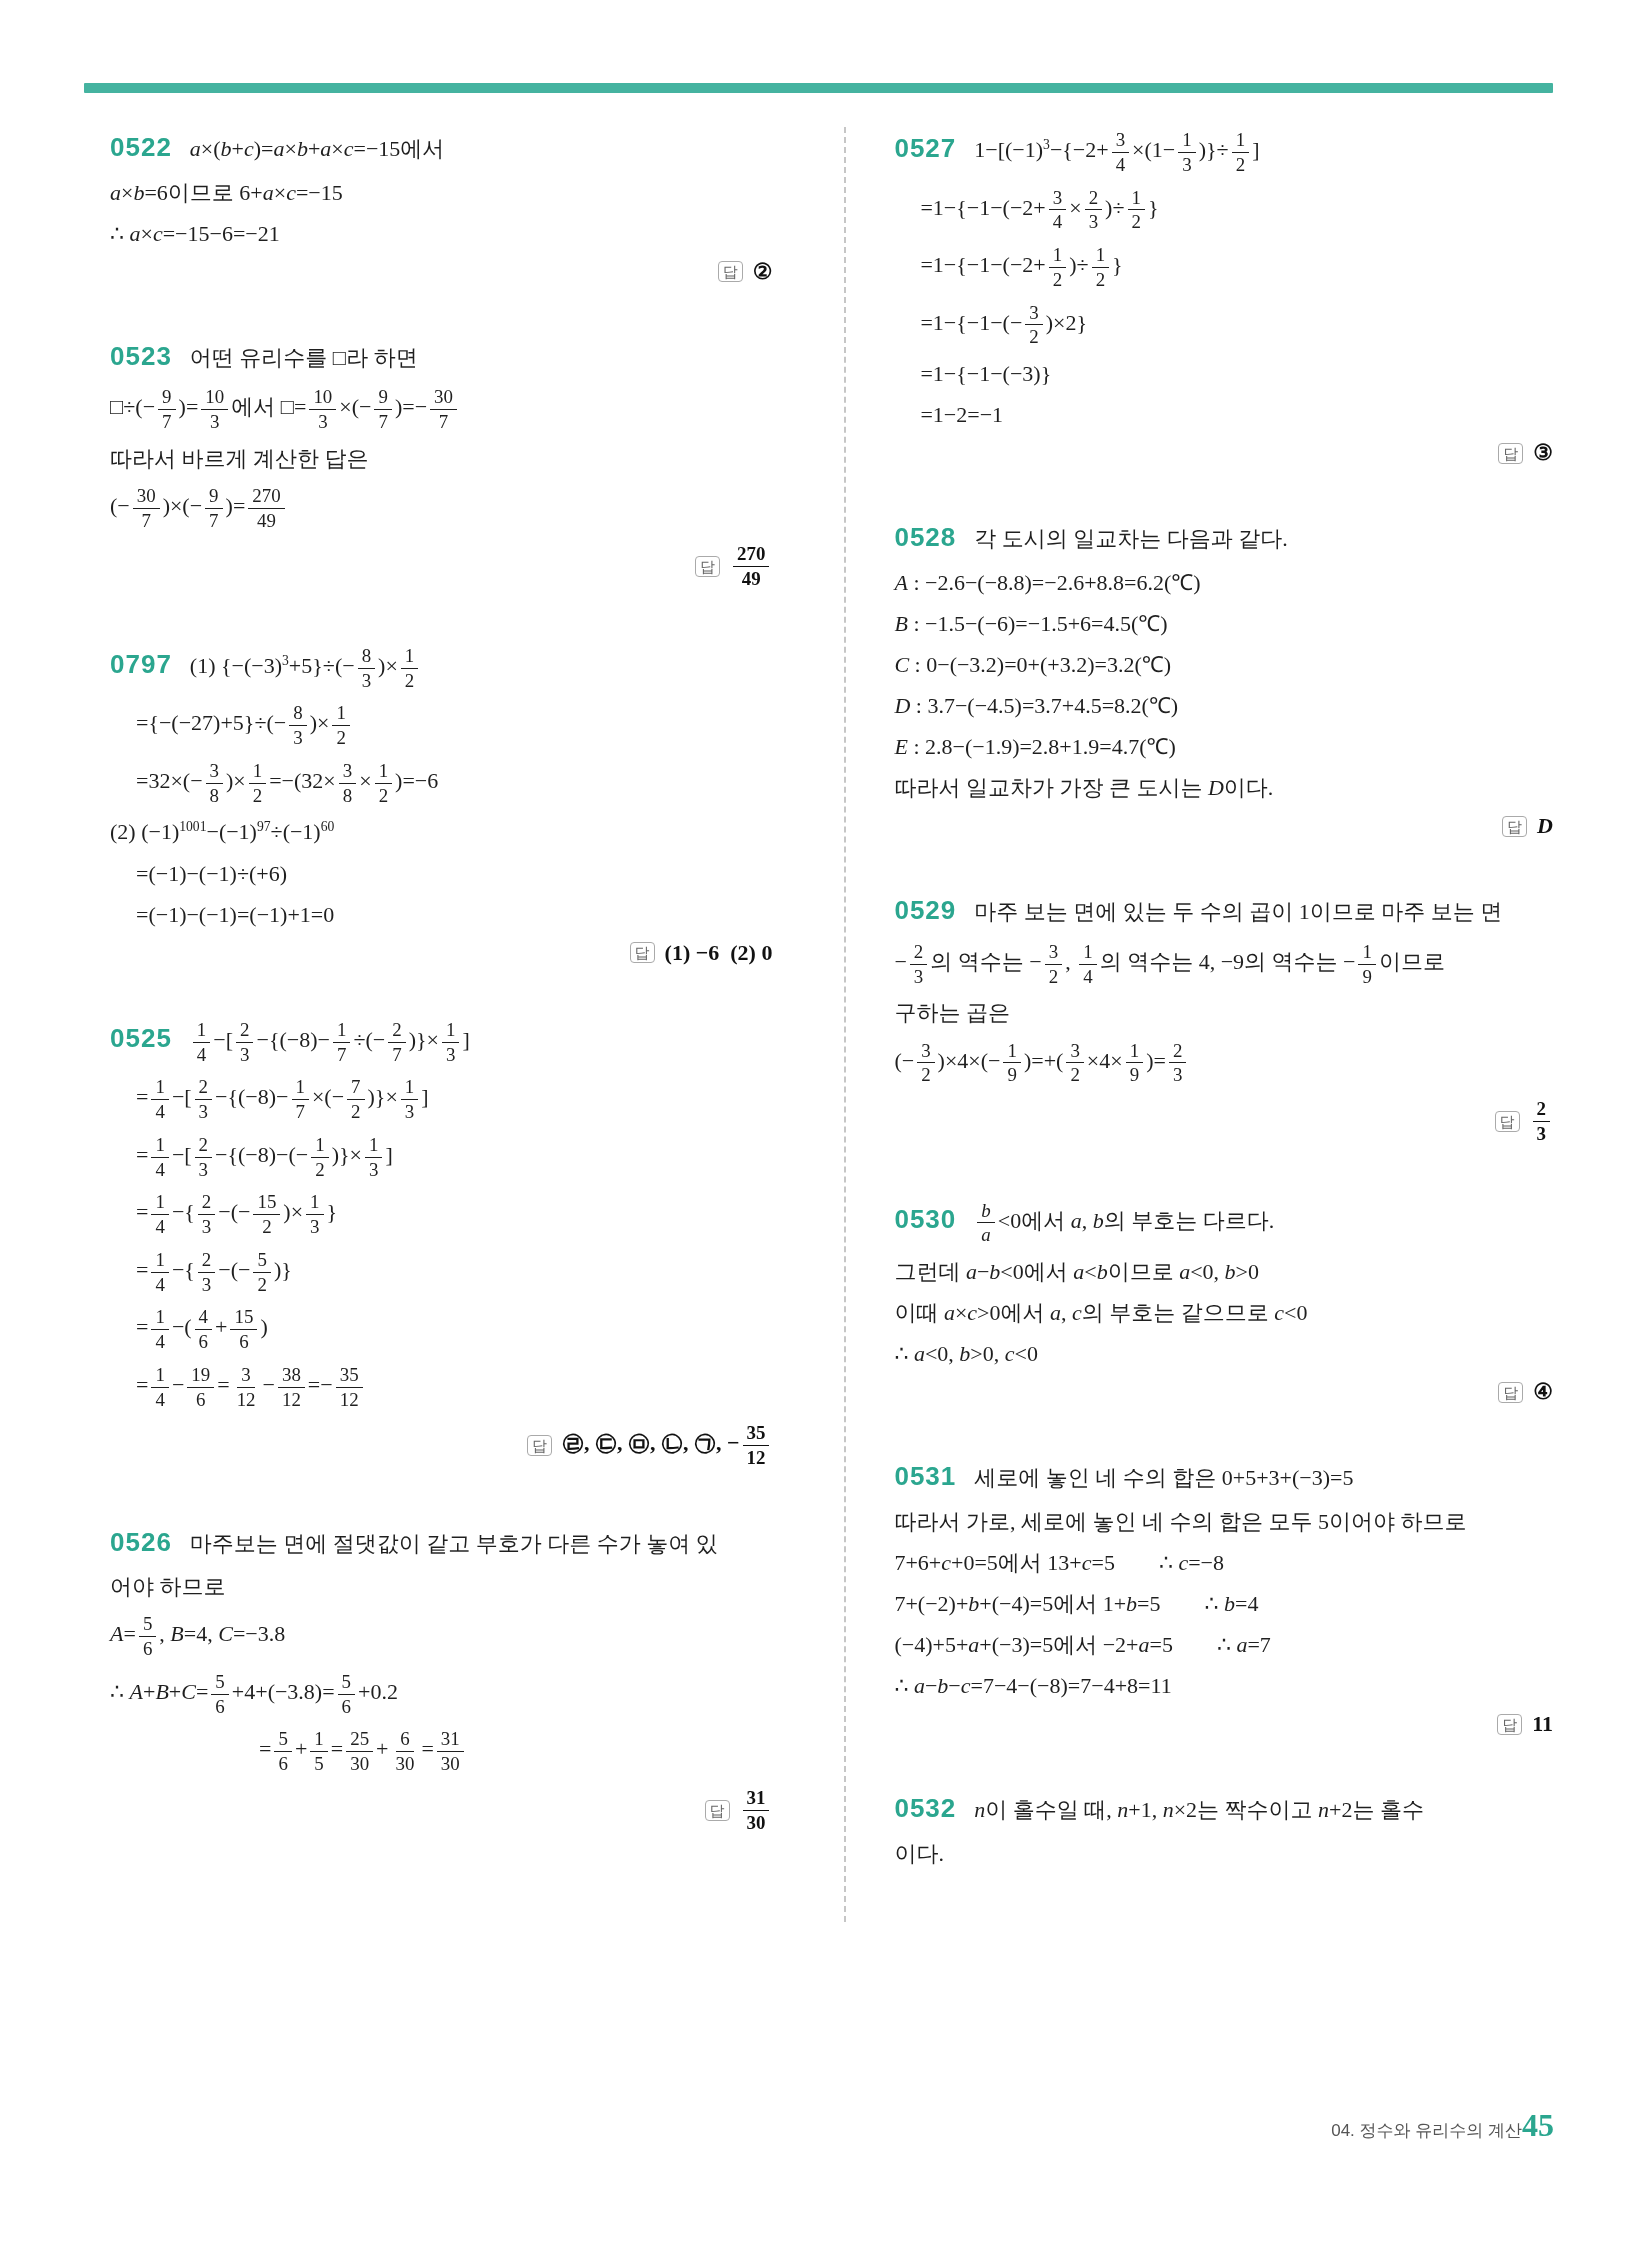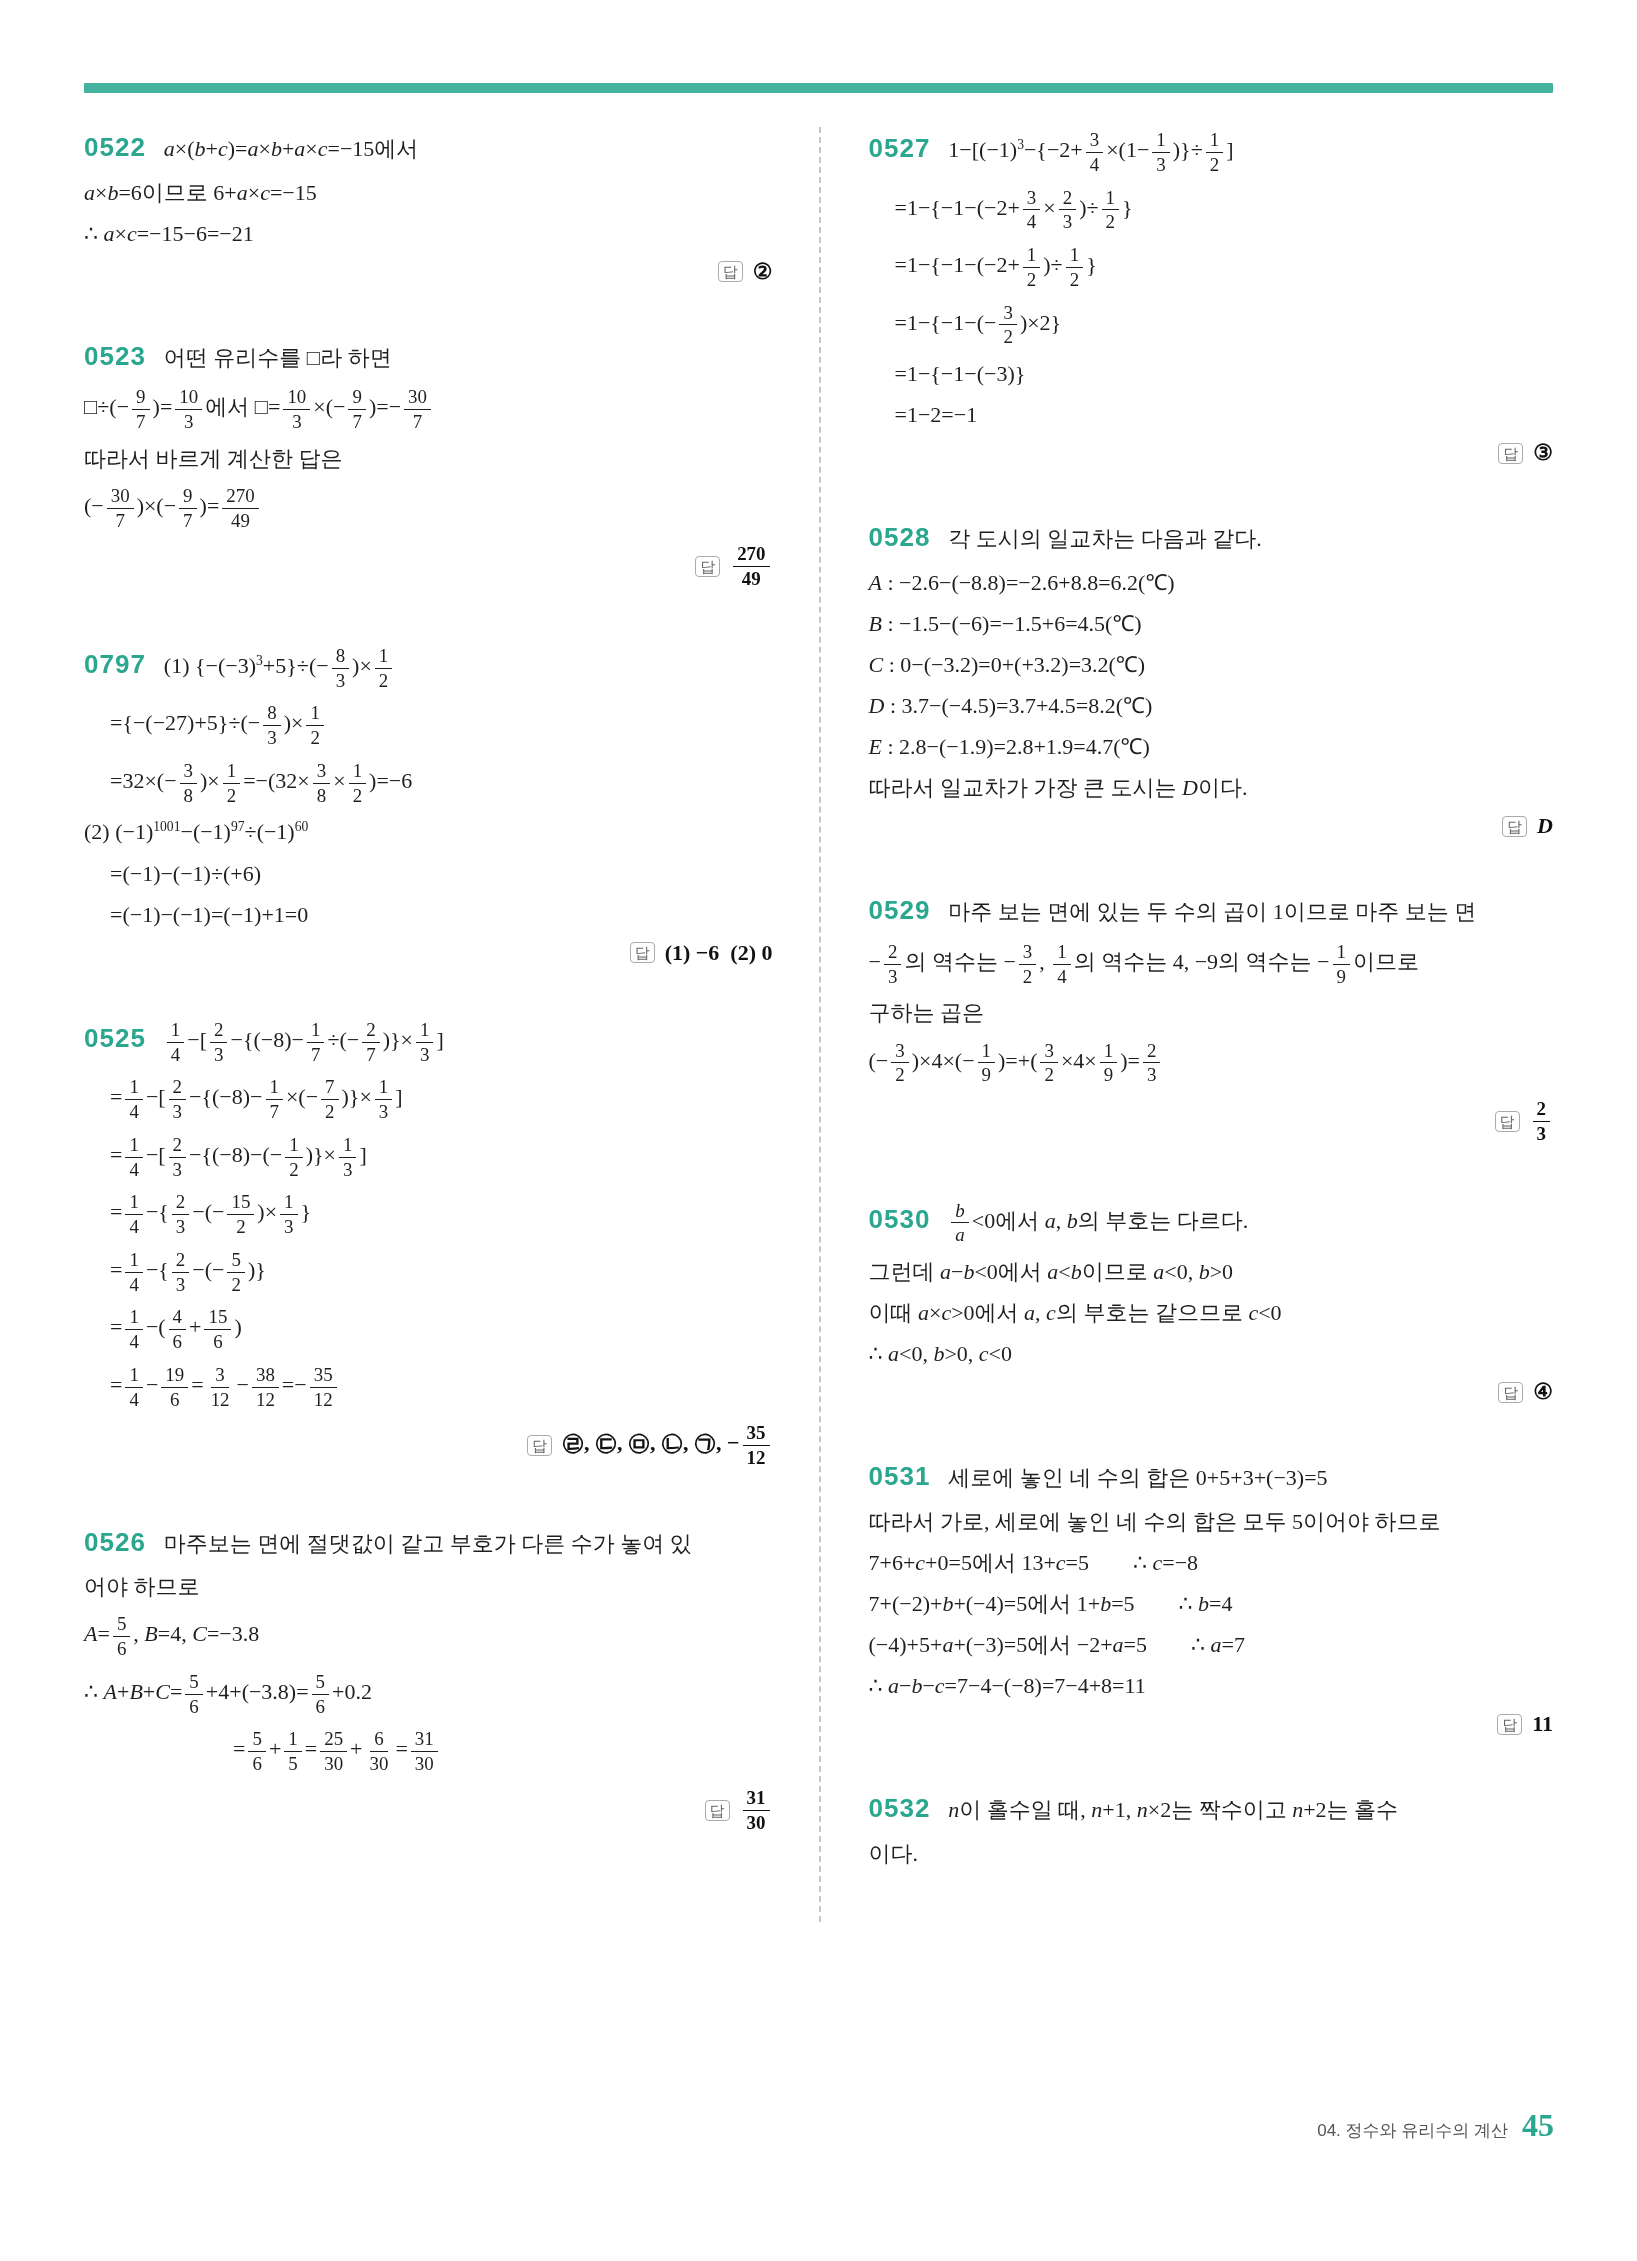--- a/index.html
+++ b/index.html
@@ -9,21 +9,21 @@
     font-family:"Liberation Serif", serif; color:#1f1f1f;
   }
   .top-bar {
     position:absolute; left:84px; top:83px; width:1469px; height:10px;
     background:var(--accent,#45b3a0); border-radius:1px;
   }
   .content {
     position:absolute; left:84px; top:127px; width:1469px;
     display:flex; align-items:stretch;
   }
-  .col { width:735px; font-size:22px; }
+  .col { width:735px; font-size:22px;margin-left:26px; }
   .col-left  { padding-right:46px; }
   .col-right { padding-left:48px; border-left:2px dashed #c6c6c6; }
 
   .problem { margin-bottom:51px; }
   .phead { line-height:1.6; }
   .pnum {
     display:inline-block; margin-right:18px;
     font-family:"Liberation Sans", sans-serif; font-weight:bold;
     font-size:26px; color:var(--pnum,#2ba68f); letter-spacing:1px;
     vertical-align:baseline;
@@ -49,21 +49,21 @@
     gap:10px; margin-top:8px; font-size:22px;
   }
   .abox {
     font-family:"Liberation Sans", sans-serif; font-size:15px; color:#666;
     border:1.5px solid #aaa; border-radius:4px; padding:2px 4px; line-height:1;
   }
   .aval { font-weight:bold; color:#111; }
 
   .footer {
     position:absolute; right:84px; top:2107px;
-    display:flex; align-items:baseline; gap:14px;justify-content:flex-end;
+    display:flex; align-items:baseline; justify-content:flex-end;
   }
   .footer-chapter {
     font-family:"Liberation Sans", sans-serif; font-size:17px; color:#555;
   }
   .footer-page {
     font-family:Liberation Serif, serif; font-weight:bold;
     font-size:32px; color:var(--pnum,#2ba68f);
   }
 </style>
 </head>

